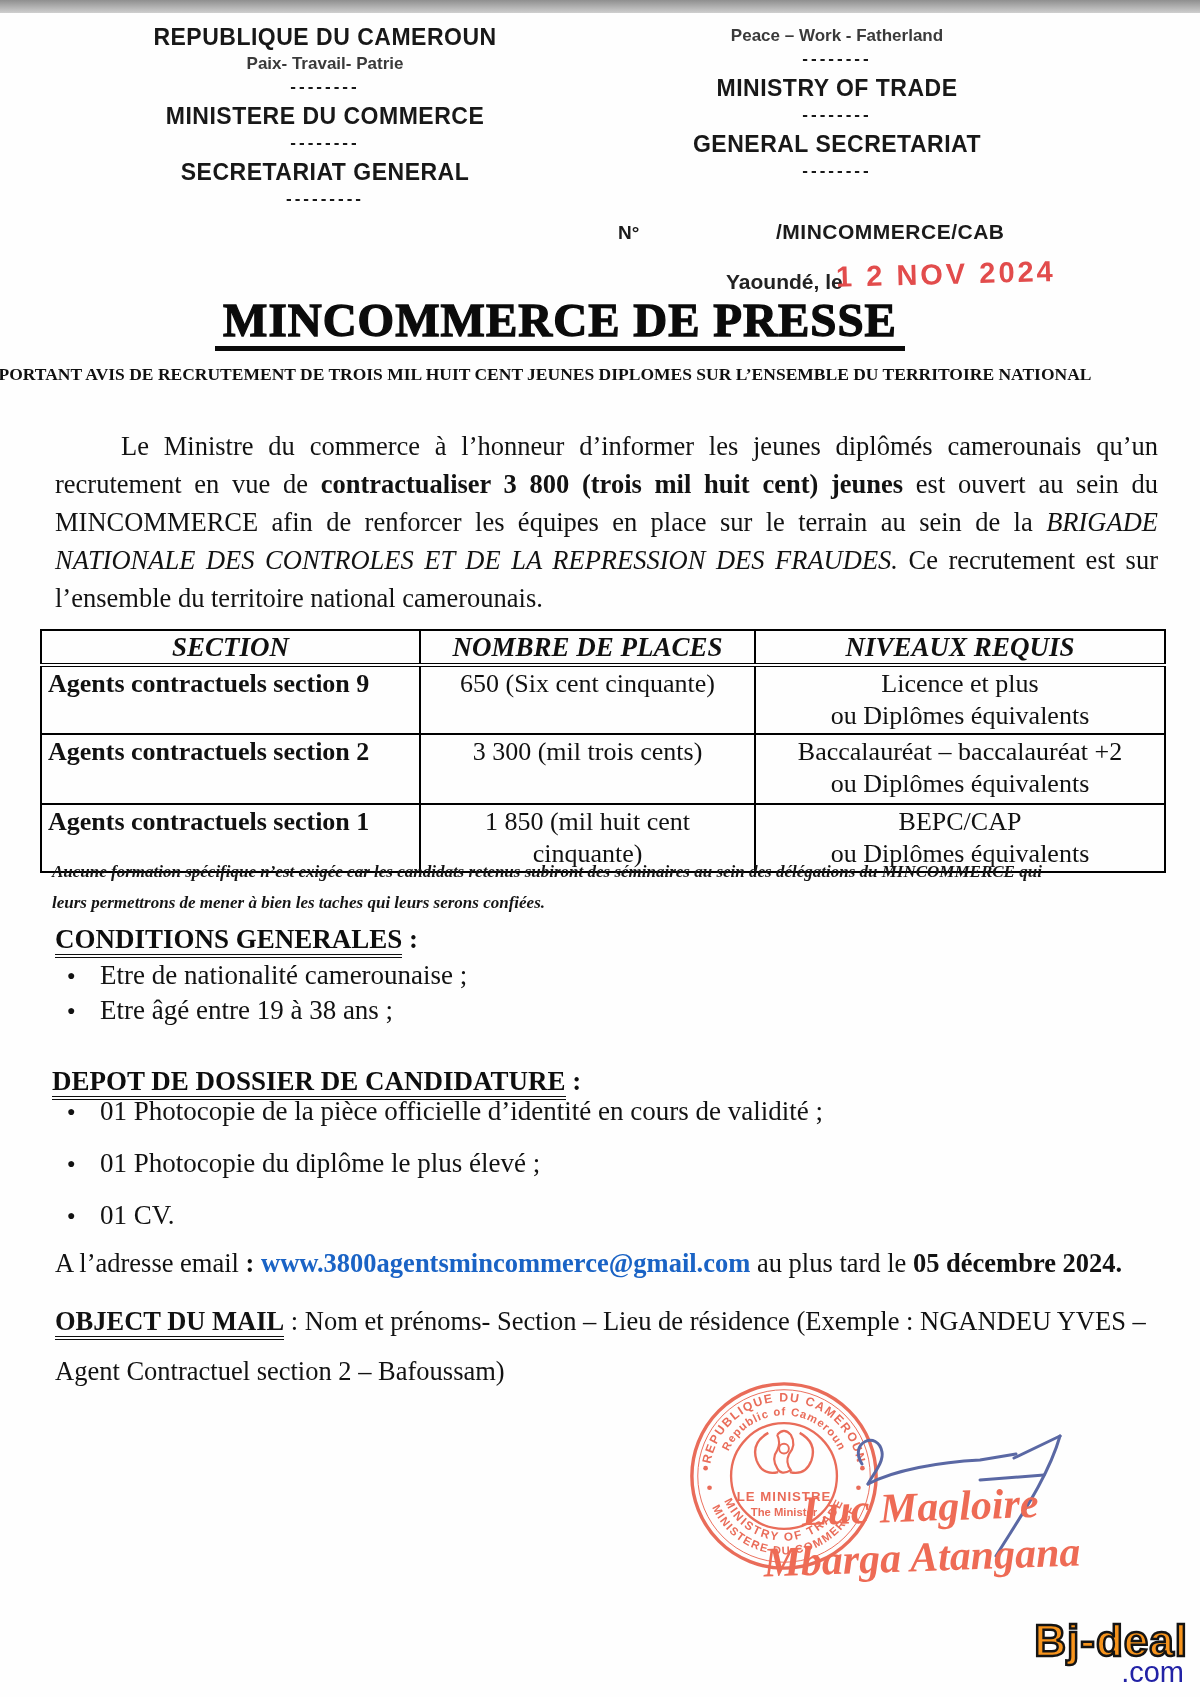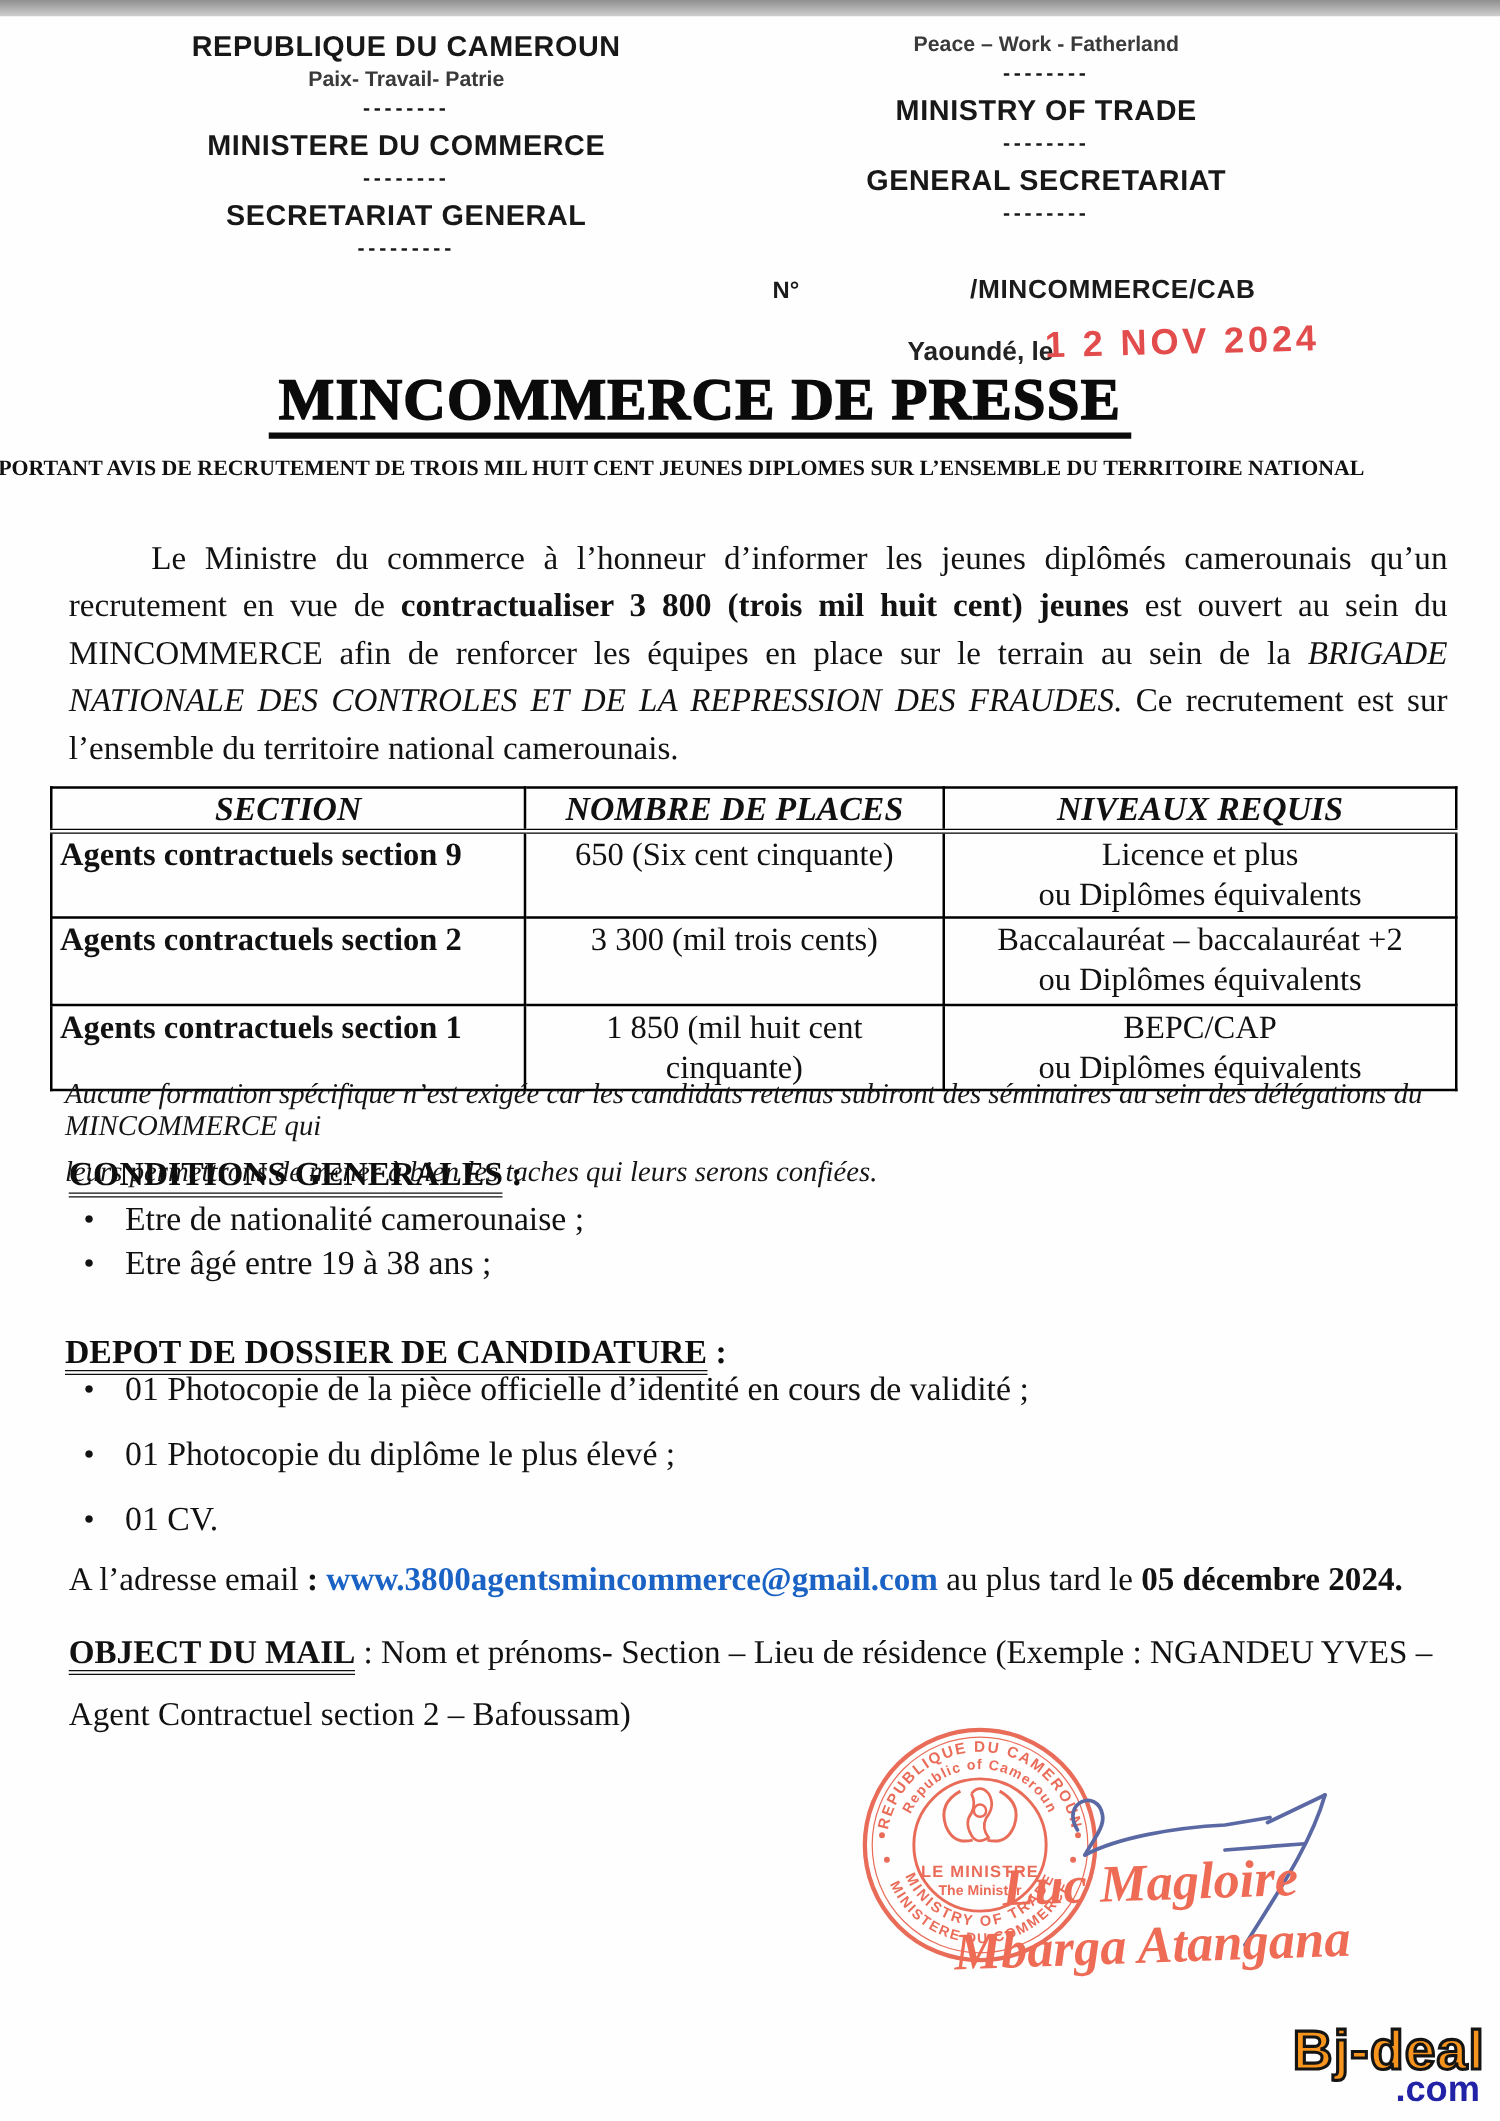--- a/index.html
+++ b/index.html
@@ -52,22 +52,22 @@
   #places-table th { border-bottom:4px double #000; font-style:italic; font-weight:bold;
     font-size:27px; text-align:center; height:30px; line-height:30px; }
   #places-table td { font-size:26px; line-height:32px; }
   .col-section { width:365px; } .col-places { width:321px; } .col-level { width:396px; }
   td.cell-section { font-weight:bold; text-align:left; padding-left:10px; }
   td.cell-places { text-align:center; }
   td.cell-level { text-align:center;margin-left:36px; }
   tr.row-1 td { height:64px; } tr.row-2 td { height:66px; } tr.row-3 td { height:62px; }
 
   
-  #note { left:52px; top:862px; width:1110px; font-weight:normal; font-style:italic;
-    font-size:23px; color:#151515; }
+  #note { left:52px; top:862px; width:1110px; font-weight:bold; font-style:italic;
+    font-size:17px; color:#151515; }
   #note .note-line { display:block; }
   #note .note-line + .note-line { margin-top:11px; }
 
   
   .sec-heading { font-size:27px; font-weight:bold; color:#0e0e0e; }
   .sec-heading .underlined { border-bottom:4px double #0e0e0e; padding-bottom:0px; }
   #conditions-heading { left:55px; top:924px; }
   #depot-heading { left:52px; top:1042px;margin-top:24px; }
 
   
@@ -91,21 +91,21 @@
   #signature-svg { left:842px; top:1418px; }
   #script-name { left:756px; top:1482px; width:330px; text-align:center;
     font-style:italic; font-weight:bold; font-size:42px; line-height:1.2;
     color:#ee6b55; transform:rotate(-2deg); }
 
   
   #watermark { right:12px; bottom:8px; text-align:right;
     font-family:"Liberation Sans","DejaVu Sans",sans-serif; }
   #brand { font-size:44px; font-weight:bold; color:#f7941d; letter-spacing:1px;
     -webkit-text-stroke:2.5px #141414; }
-  #brand-tld { font-size:29px; font-weight:bold; color:#2222a6; margin-top:-10px; padding-right:4px; }
+  #brand-tld { font-size:29px; font-weight:normal; color:#2222a6; margin-top:-10px; padding-right:4px; }
 </style>
 </head>
 <body>
 
 <div id="page">
 
   <div id="scan-band" class="abs"></div>
 
   <div id="lh-left" class="abs lh">
     <div class="lh-main">REPUBLIQUE DU CAMEROUN</div>

